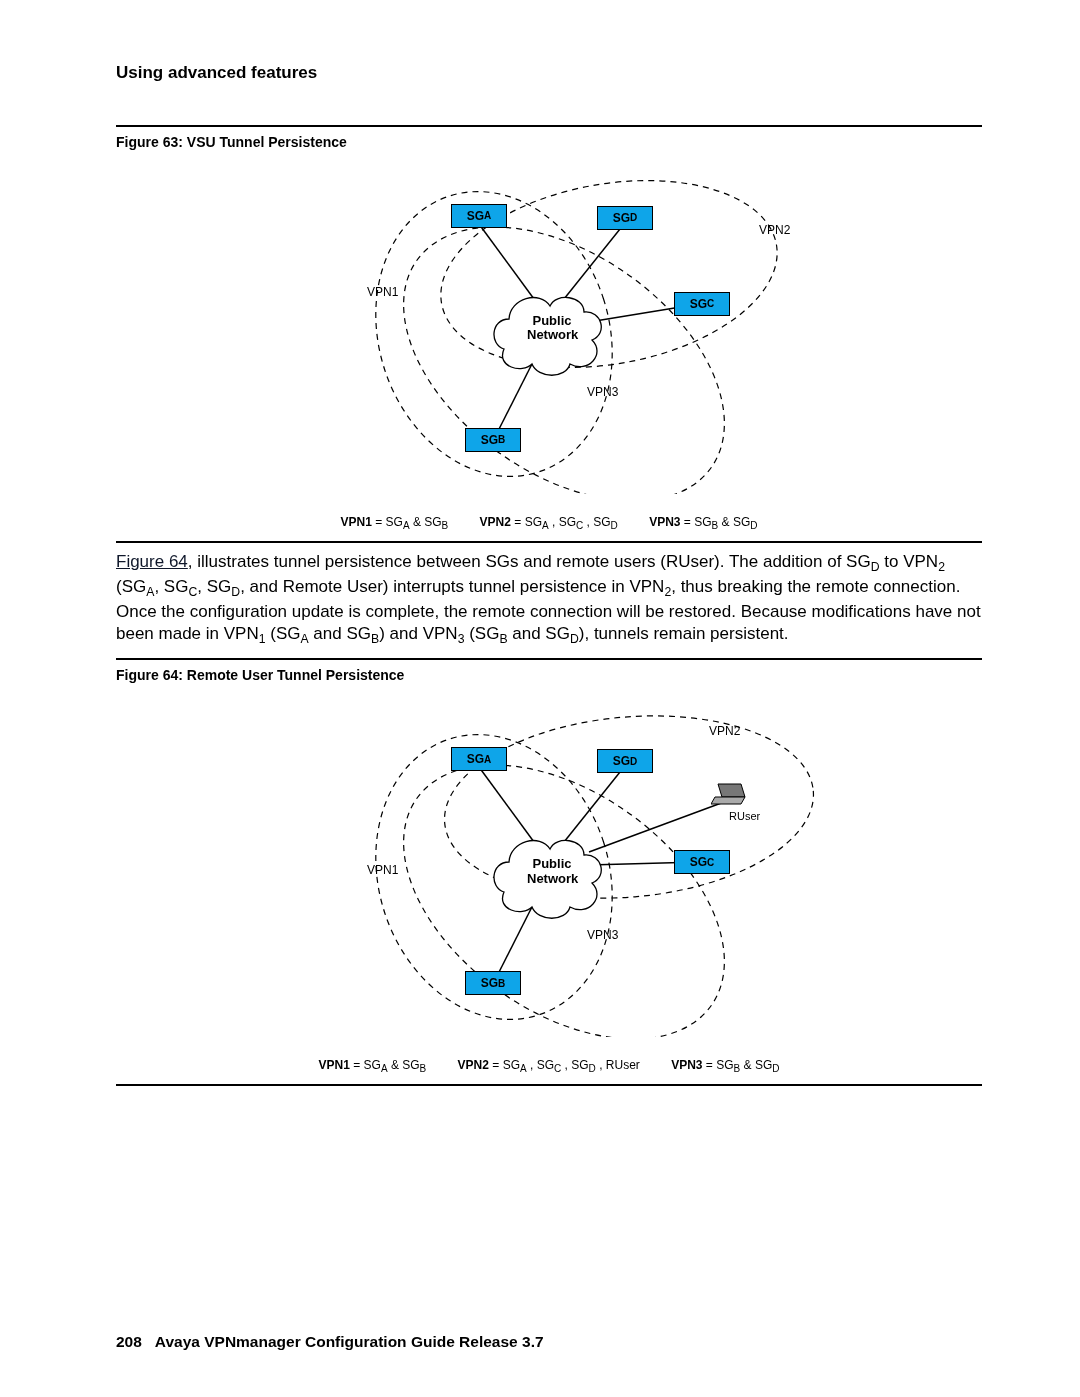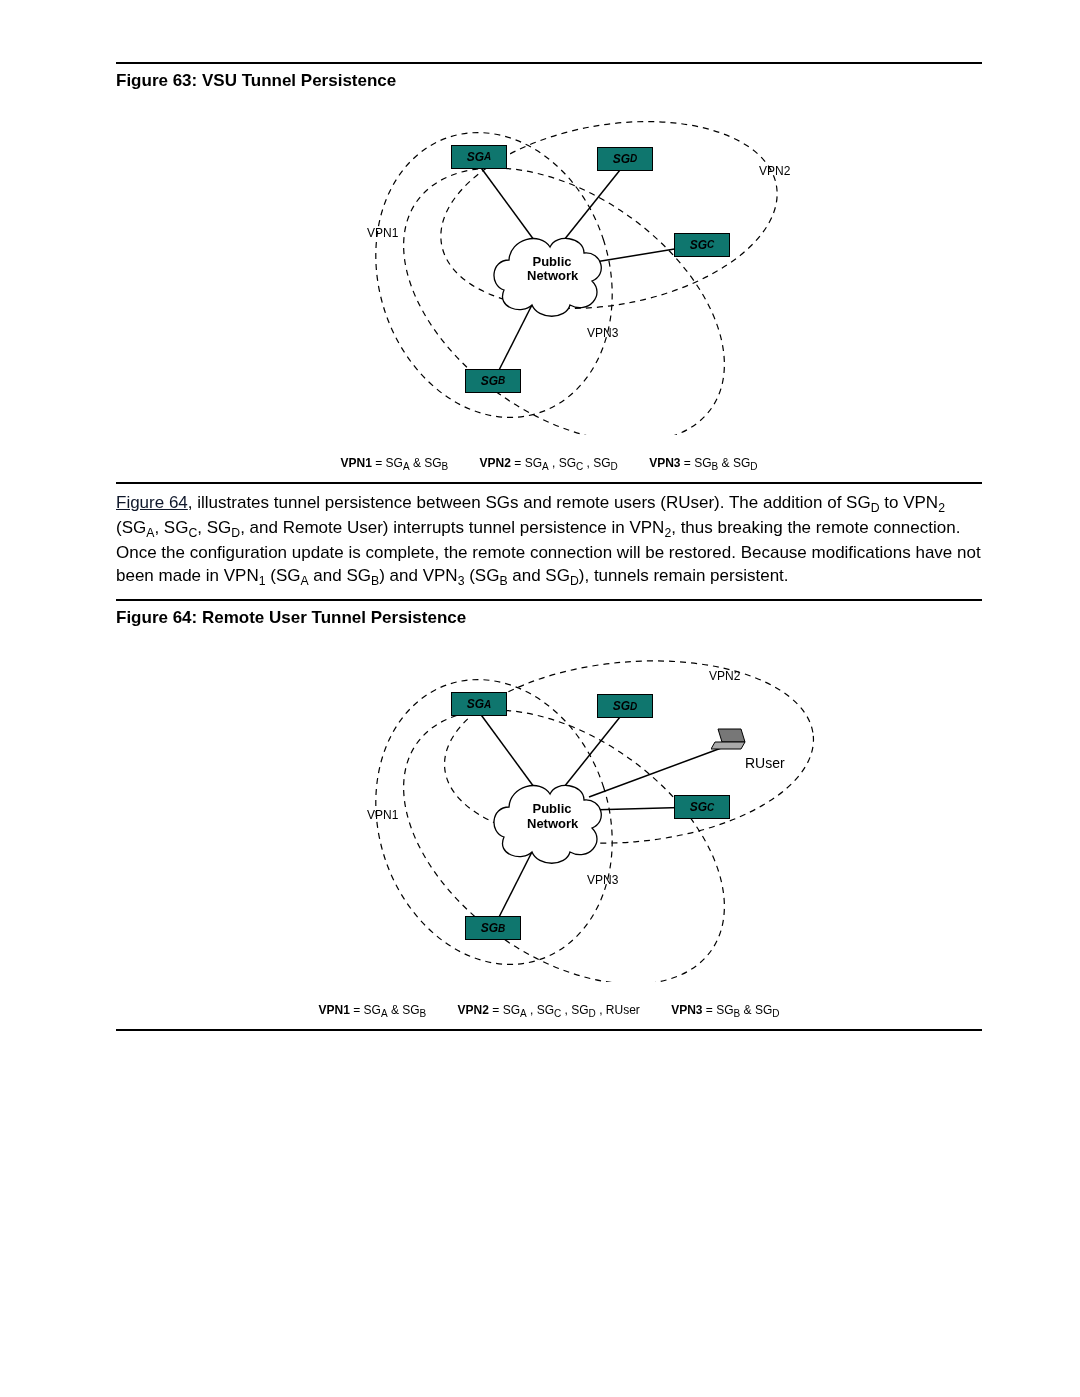--- a/index.html
+++ b/index.html
@@ -22,44 +22,43 @@
     font-size: 17px;
     margin-bottom: 40px;
   }
   hr.rule {
     border: none;
     border-top: 2.5px solid #000;
     margin: 0 0 4px 0;
   }
   .fig-title {
     font-weight: bold;
-    font-size: 17px;
+    font-size: 14px;
     margin: 6px 0 2px 0;
   }
   .fig-wrap {
     position: relative;
     width: 560px;
     height: 370px;
     margin: 0 auto;
     font-family: Arial, Helvetica, sans-serif;
   }
   .fig-wrap svg {
     position: absolute;
     left: 0; top: 0;
   }
   .box {
     position: absolute;
     border: 1.5px solid #000;
-    background: #0f766e;
+    background: #0ea5e9;
     font-size: 12px;
     font-weight: bold;
     display: flex;
     align-items: center;
     justify-content: center;
-    font-style: italic;
   }
   .box sub { font-size: 10px; font-weight: bold; }
   .netlabel {
     position: absolute;
     font-size: 13px;
     font-weight: bold;
     text-align: center;
     line-height: 1.1;
   }
   .lbl {
@@ -92,20 +91,21 @@
   .laptop {
     position: absolute;
     width: 36px; height: 24px;
   }
 </style>
 </head>
 <body>
 
 <div class="page">
 
+  <div class="section-heading">Using advanced features</div>
 
   <hr class="rule">
   <div class="fig-title">Figure 63: VSU Tunnel Persistence</div>
 
   <div class="fig-wrap" style="height:340px">
     <svg width="560" height="340" viewBox="0 0 560 340">
 
       <g fill="none" stroke="#000" stroke-width="1.2" stroke-dasharray="6 5">
         <ellipse cx="225" cy="180" rx="115" ry="145" transform="rotate(-18 225 180)"></ellipse>
         <ellipse cx="340" cy="120" rx="170" ry="90" transform="rotate(-10 340 120)"></ellipse>
@@ -188,33 +188,36 @@
 
     <div class="box" style="left:182px; top:60px; width:54px; height:22px;">SG<sub>A</sub></div>
     <div class="box" style="left:328px; top:62px; width:54px; height:22px;">SG<sub>D</sub></div>
     <div class="box" style="left:405px; top:163px; width:54px; height:22px;">SG<sub>C</sub></div>
     <div class="box" style="left:196px; top:284px; width:54px; height:22px;">SG<sub>B</sub></div>
 
     <svg class="laptop" style="left:442px; top:95px;" viewBox="0 0 36 24">
       <polygon points="7,2 30,2 34,15 11,15" fill="#777" stroke="#000"></polygon>
       <polygon points="4,15 34,15 30,22 0,22" fill="#aaa" stroke="#000"></polygon>
     </svg>
-    <div class="lbl" style="left:476px; top:122px; font-size:14px;">RUser</div>
+    <div class="lbl" style="left:460px; top:122px; font-size:11px;">RUser</div>
 
     <div class="lbl" style="left:98px; top:175px;">VPN1</div>
     <div class="lbl" style="left:440px; top:36px;">VPN2</div>
     <div class="lbl" style="left:318px; top:240px;">VPN3</div>
 
     <div class="netlabel" style="left:258px; top:170px; width:50px;">
       <span>Public</span><br>
       <span>Network</span>
     </div>
   </div>
 
   <div class="legend">
     <span><b>VPN1</b> = SG<sub>A</sub> &amp; SG<sub>B</sub></span>
     <span><b>VPN2</b> = SG<sub>A</sub> , SG<sub>C</sub> , SG<sub>D</sub> , RUser</span>
     <span><b>VPN3</b> = SG<sub>B</sub> &amp; SG<sub>D</sub></span>
   </div>
   <hr class="rule">
 
+  <div class="footer">
+    <span>208</span>&nbsp;&nbsp;&nbsp;<span>Avaya VPNmanager Configuration Guide Release 3.7</span>
+  </div>
 
 </div>
 
 </body></html>

